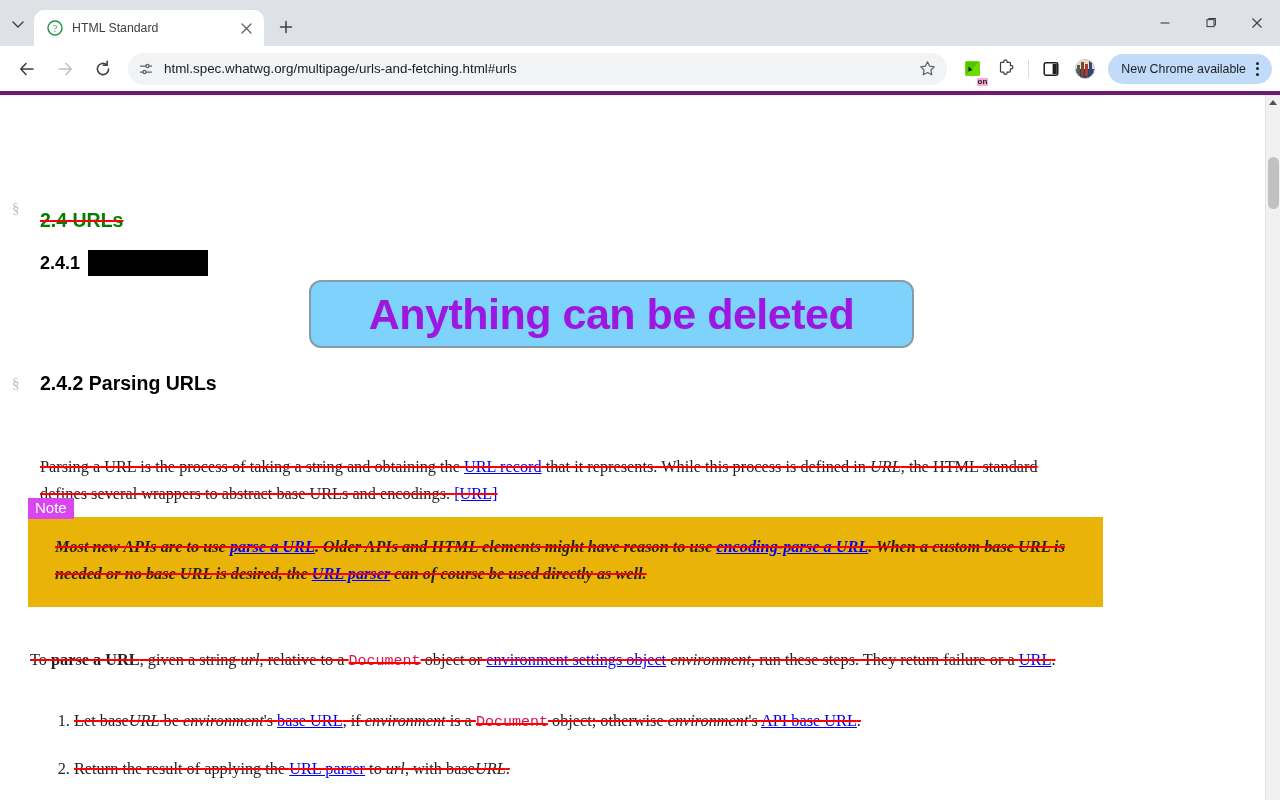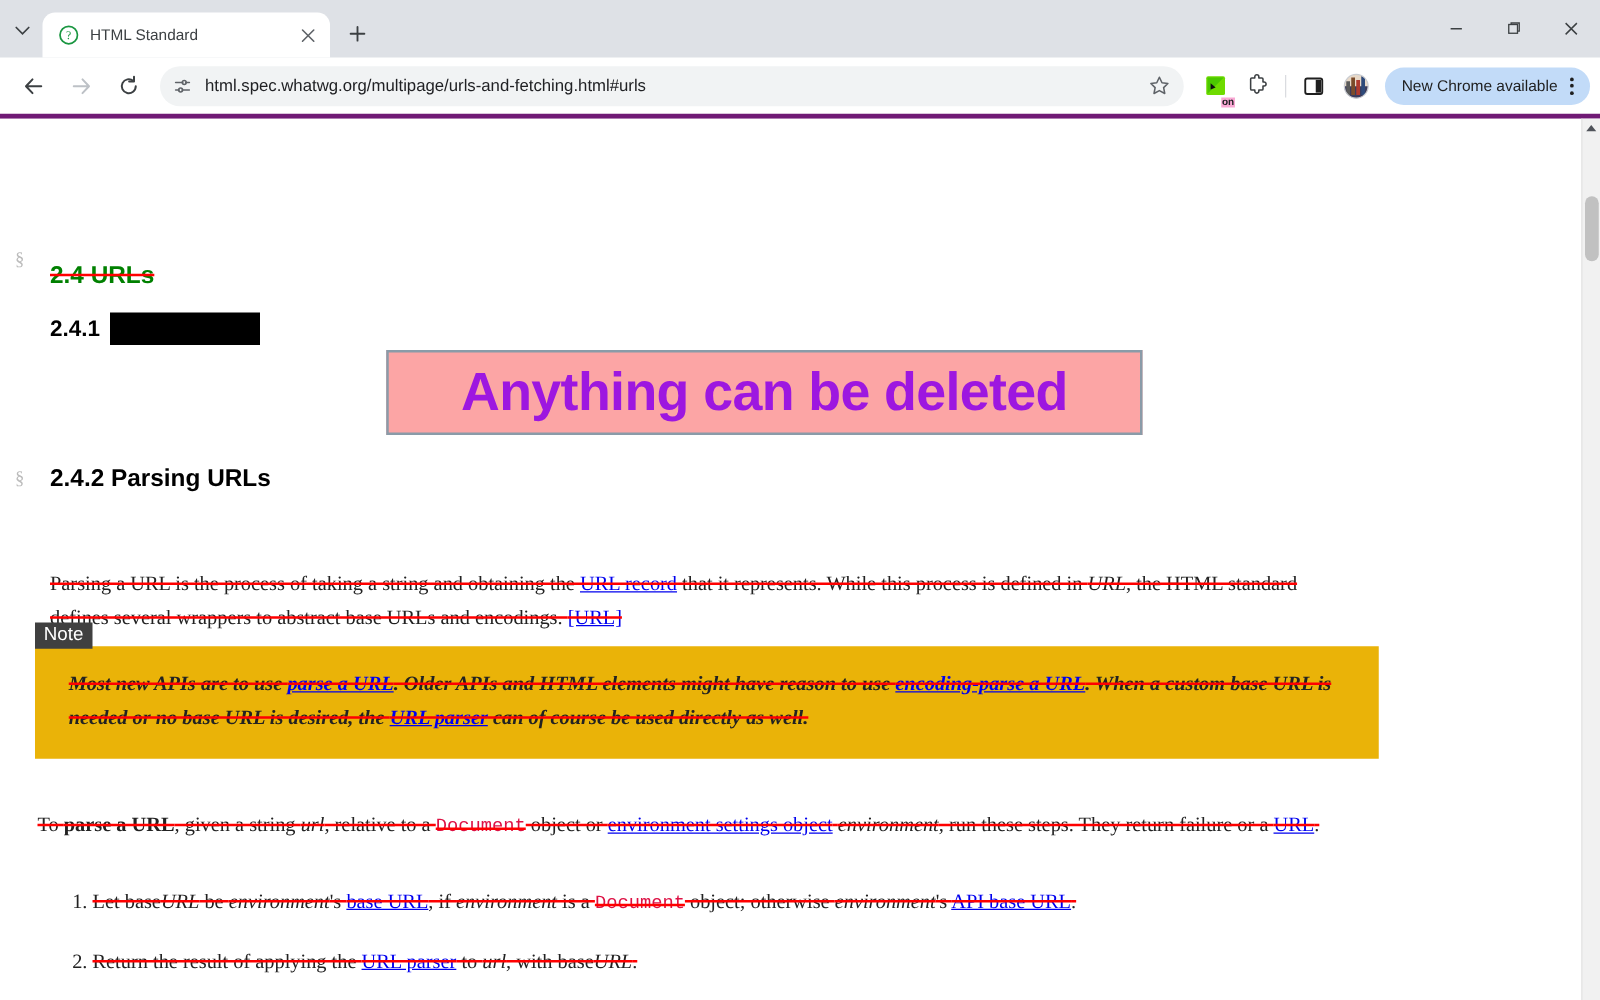--- a/index.html
+++ b/index.html
@@ -145,23 +145,23 @@
     position: absolute; left: 40px; top: 155px;
     font-family: "Liberation Sans", sans-serif;
     font-size: 18px; font-weight: bold; color: #000000;
     display: flex; align-items: center; gap: 8px;
   }
   .redaction { display:inline-block; width: 120px; height: 26px; background: #000000; }
 
   .deleted-banner {
     position: absolute; left: 309px; top: 185px;
     width: 605px; height: 68px;
-    background: #fca5a5;
+    background: #7dd3fc;
     border: 2px solid #8a9ba8;
-    border-radius: 0;
+    border-radius: 12px;
     display: flex; align-items: center; justify-content: center;
   }
   .deleted-banner-text {
     font-family: "Liberation Sans", sans-serif;
     font-size: 43px; font-weight: bold;
     color: #9d17e0; letter-spacing: -0.5px;
   }
 
   h4.head-242 {
     margin: 0; position: absolute; left: 40px; top: 277px;
@@ -180,21 +180,21 @@
     text-decoration-thickness: 2px;
   }
   a.lnk { color: #0000ee; text-decoration: underline; }
   .code { font-family: "Liberation Mono", monospace; color: #d14; font-size: 15px; }
   .ital { font-style: italic; }
   .bold { font-weight: bold; }
 
   
   .note-wrap { position: absolute; left: 28px; top: 403px; width: 1075px; }
   .note-badge {
-    display: inline-block; background: #404040; color: #ffffff;
+    display: inline-block; background: #d946ef; color: #ffffff;
     font-family: "Liberation Sans", sans-serif;
     font-size: 15px; padding: 1px 7px 3px 7px; position: relative; z-index: 2;
   }
   .note-body {
     background: #eab308; margin-top: -2px;
     padding: 16px 20px 20px 27px;
     font-family: "Liberation Serif", serif;
     font-size: 16.3px; line-height: 27px; font-style: italic; color: #222222; font-weight: bold;
   }
 

